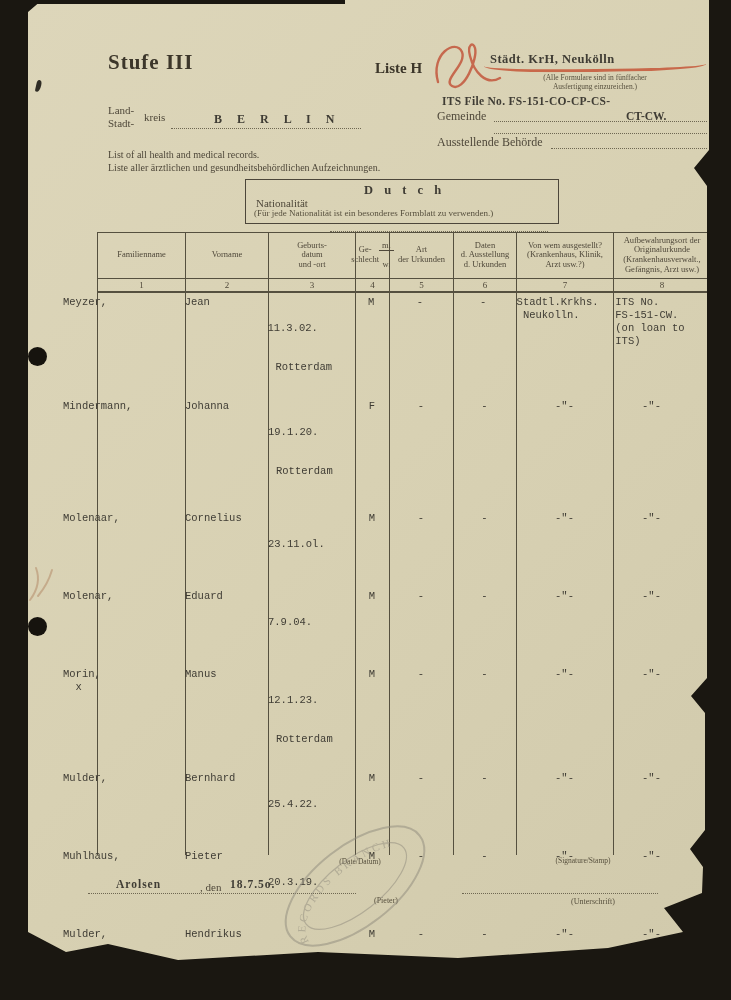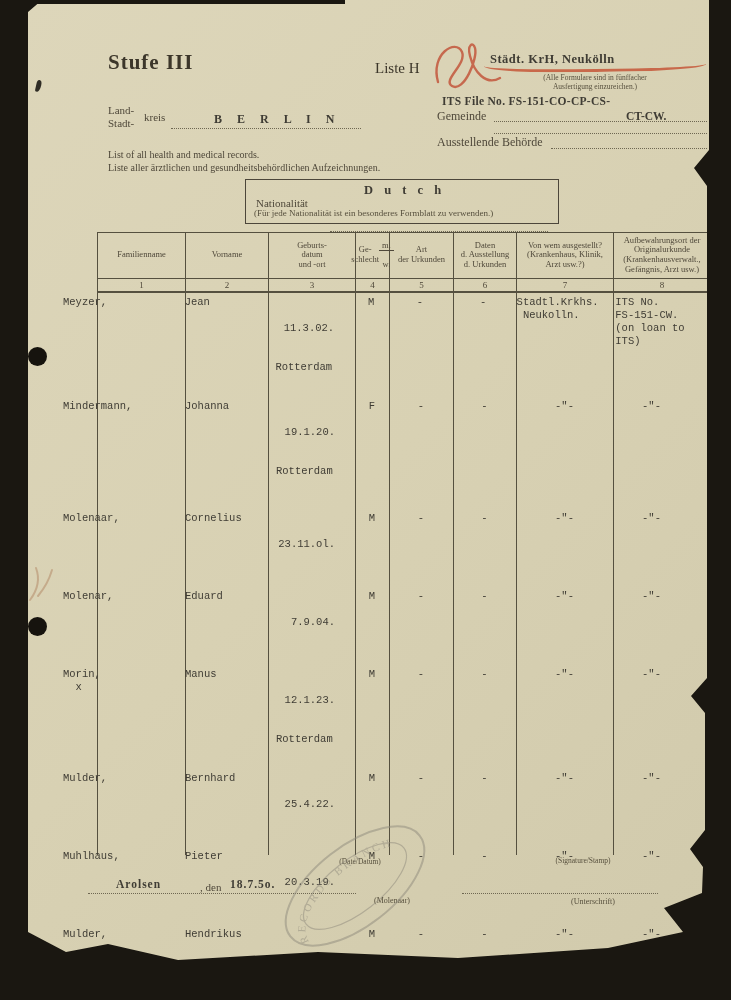--- a/index.html
+++ b/index.html
@@ -15,21 +15,21 @@
   .printed{font-family:"Liberation Serif","DejaVu Serif",serif;color:#4f483a}
   .typed{font-family:Liberation Serif, serif;color:#3f3c34}
   .pre{white-space:pre-line}
   .dots{border-bottom:1px dotted #6e6752;height:1px}
   .top-edge{position:absolute;left:0;top:0;width:345px;height:4px;background:#1a1711}
   .hole{position:absolute;width:19px;height:19px;border-radius:50%;background:#16130e;left:0px}
   .ink-comma{position:absolute;left:8px;top:80px;width:5px;height:12px;background:#2f2c25;
     border-radius:60% 60% 70% 30%/50% 50% 80% 20%;transform:rotate(12deg)}
   
   .stufe{left:80px;top:50px;font-size:21px;font-weight:bold;letter-spacing:1px;color:#3c362a}
-  .liste{left:347px;top:60px;font-size:15px;font-weight:normal;color:#3c362a}
+  .liste{left:347px;top:60px;font-size:15px;font-weight:bold;color:#3c362a}
   .staedt{left:462px;top:52px;font-size:12.5px;font-weight:bold;letter-spacing:.5px}
   .red-underline{left:456px;top:55px;width:222px;height:14px;
     border-bottom:3px solid rgba(196,82,51,.82);border-radius:40%;transform:rotate(-.6deg)}
   .copies-note{left:452px;top:74px;width:230px;font-size:7.5px;line-height:8.5px;text-align:center;color:#564f3d}
   .land{left:80px;top:104px;font-size:11px;line-height:13px}
   .kreis{left:116px;top:111px;font-size:11px}
   .kreis-dots{left:143px;top:101px;width:190px;height:27px}
   .berlin{left:186px;top:112px;font-size:12px;font-weight:bold;letter-spacing:6px}
   .gemeinde{left:409px;top:109px;font-size:12px}
   .gem-dots1{left:466px;top:94px;width:213px;height:27px}
@@ -60,21 +60,21 @@
   
   #tbody{position:absolute;left:35px;top:296px;width:647px;
     font-family:"Liberation Mono","DejaVu Sans Mono",monospace;
     font-size:10.5px;line-height:13px;color:#3f3c34}
   .trow{display:flex;align-items:flex-start}
   .trow.gap{margin-top:8px}
   .c{white-space:pre}
   .c.name{width:122px}
   .c.first{width:83px}
   .c.date{width:87px}
-  .c.date .d{text-align:right;padding-right:20px}
+  .c.date .d{padding-right:20px}
   .c.date .p{text-align:left;padding-left:8px}
   .c.sex{width:34px;text-align:center}
   .c.art{width:64px;text-align:center}
   .c.daten{width:63px;text-align:center}
   .c.von{width:97px;text-align:center}
   .c.orig{width:97px;text-align:center;padding-right:20px;box-sizing:border-box}
   .c.von.ml,.c.orig.ml{text-align:left;padding-left:2px;padding-right:0}
   
   .flabel{font-size:7.5px;color:#564f3d;text-align:center}
   .fdate-label{left:272px;top:857px;width:120px}
@@ -288,21 +288,21 @@
     <div class="c orig">-"-</div>
   </div>
     </div>
 
   <div class="abs flabel fdate-label">(Date/Datum)</div>
   <div class="abs flabel fsig-label">(Signature/Stamp)</div>
   <div class="abs fdots-left dots"></div>
   <div class="abs arolsen typed">Arolsen</div>
   <div class="abs den printed">, den</div>
   <div class="abs fdate typed">18.7.5o.</div>
-  <div class="abs stempel printed">(Molenaar)</div>
+  <div class="abs stempel printed">(Pieter)</div>
   <div class="abs fdots-right dots"></div>
   <div class="abs unterschrift printed">(Unterschrift)</div>
 
   <svg class="abs stamp" viewBox="0 0 190 160">
     <ellipse cx="95" cy="80" rx="82" ry="40" fill="none" stroke="#8e897c" stroke-width="2"></ellipse>
     <ellipse cx="95" cy="80" rx="62" ry="26" fill="none" stroke="#8e897c" stroke-width="1.2"></ellipse>
     <path id="arcT" d="M25,96 A72,34 0 0 1 165,84" fill="none"></path>
     <text font-family="Liberation Serif, serif" font-size="11" letter-spacing="3" fill="#8e897c">
       <textPath href="#arcT">RECORDS BRANCH</textPath>
     </text>

